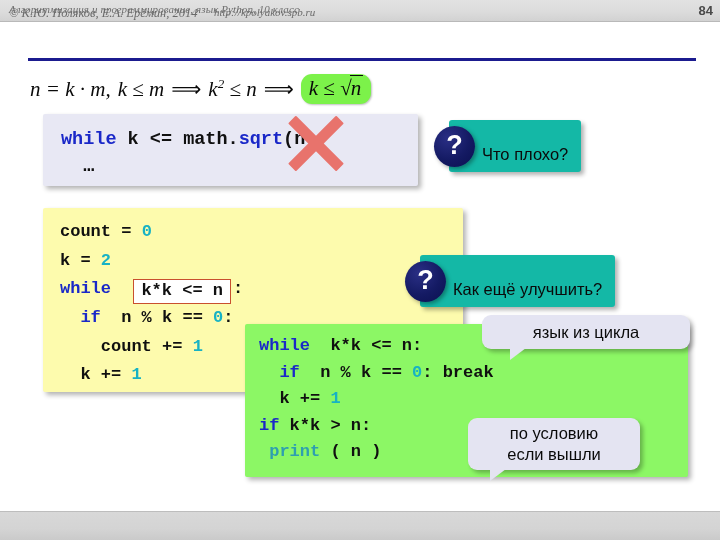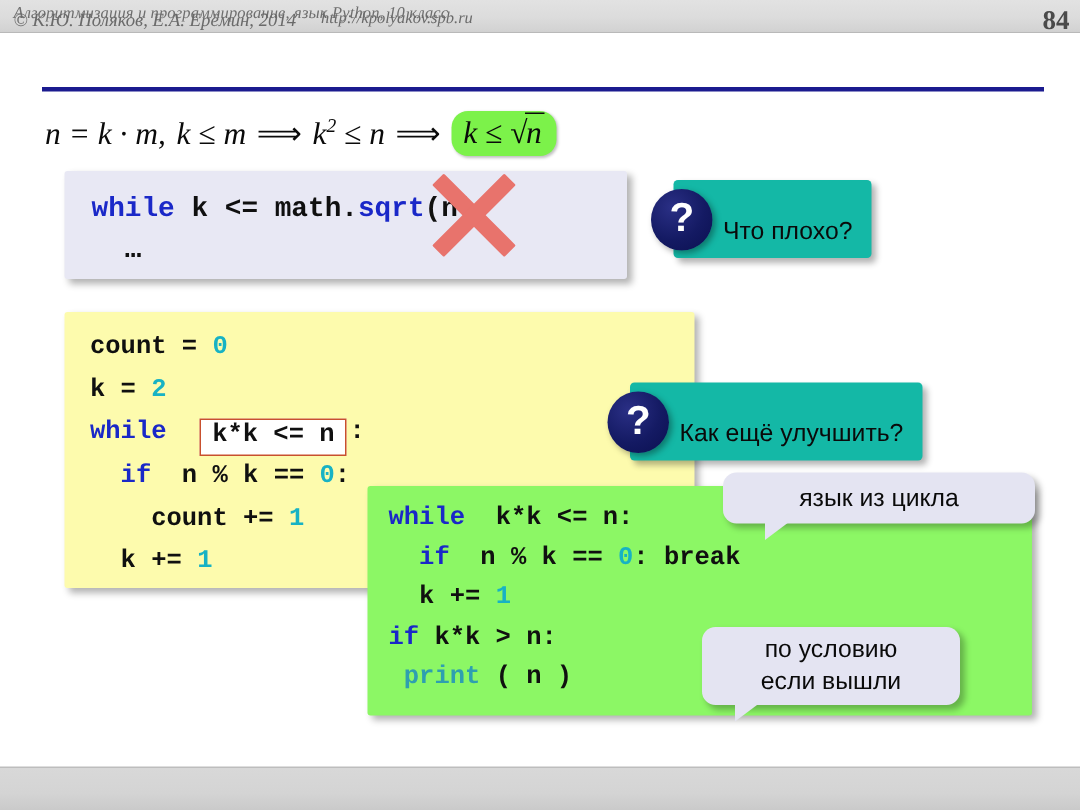--- a/index.html
+++ b/index.html
@@ -36,23 +36,23 @@
     font-family: "Liberation Serif", serif;
     font-style: italic;
     font-size: 11px;
     color: #6e6e6e;
     letter-spacing: 0.1px;
     white-space: nowrap;
   }
   .slide-number {
     position: absolute;
     right: 7px; top: 3px;
-    font-family: Liberation Serif, serif;
+    font-family: Liberation Sans, sans-serif;
     font-weight: bold;
-    font-size: 18px;
+    font-size: 13px;
     color: #4a4a4a;
   }
 
   
   .page-title {
     position: absolute;
     left: 30px; top: 26px;
     font-family: "Liberation Sans", sans-serif;
     font-size: 26px;
     font-weight: bold;

